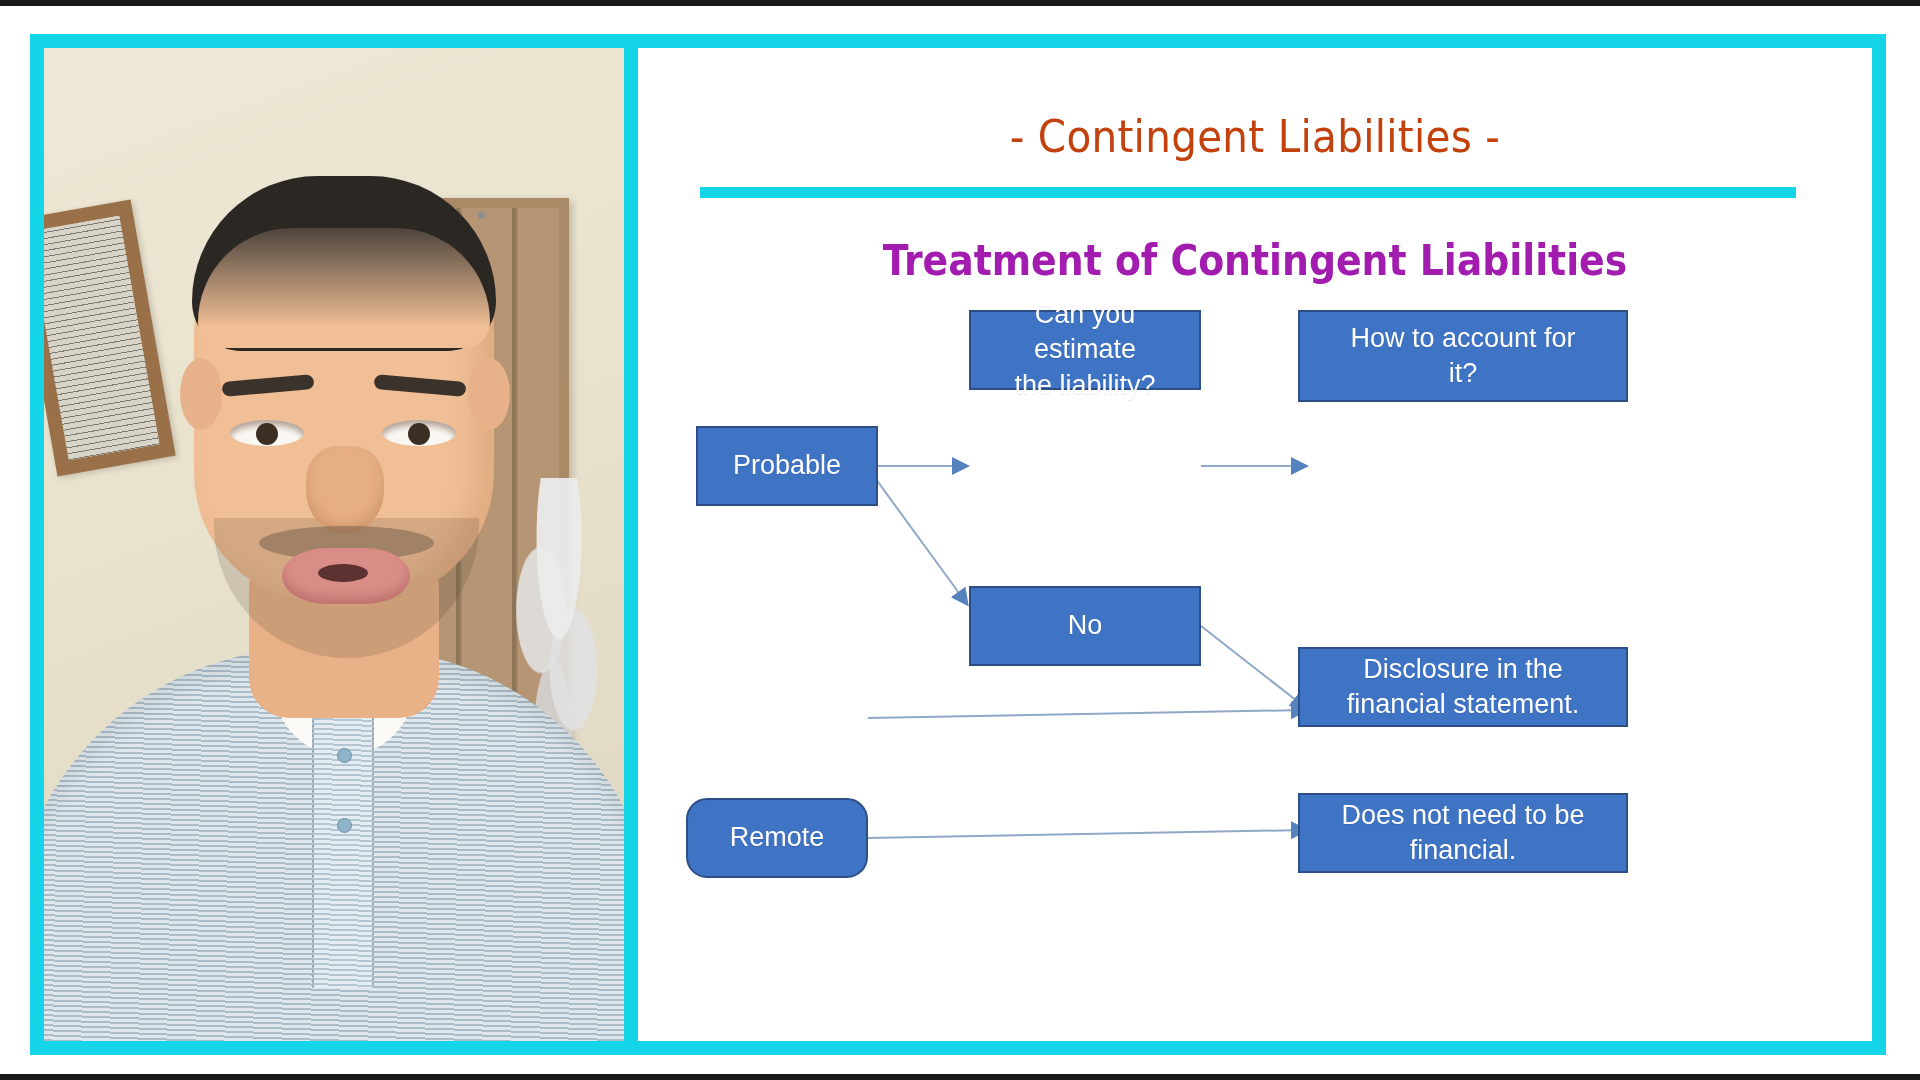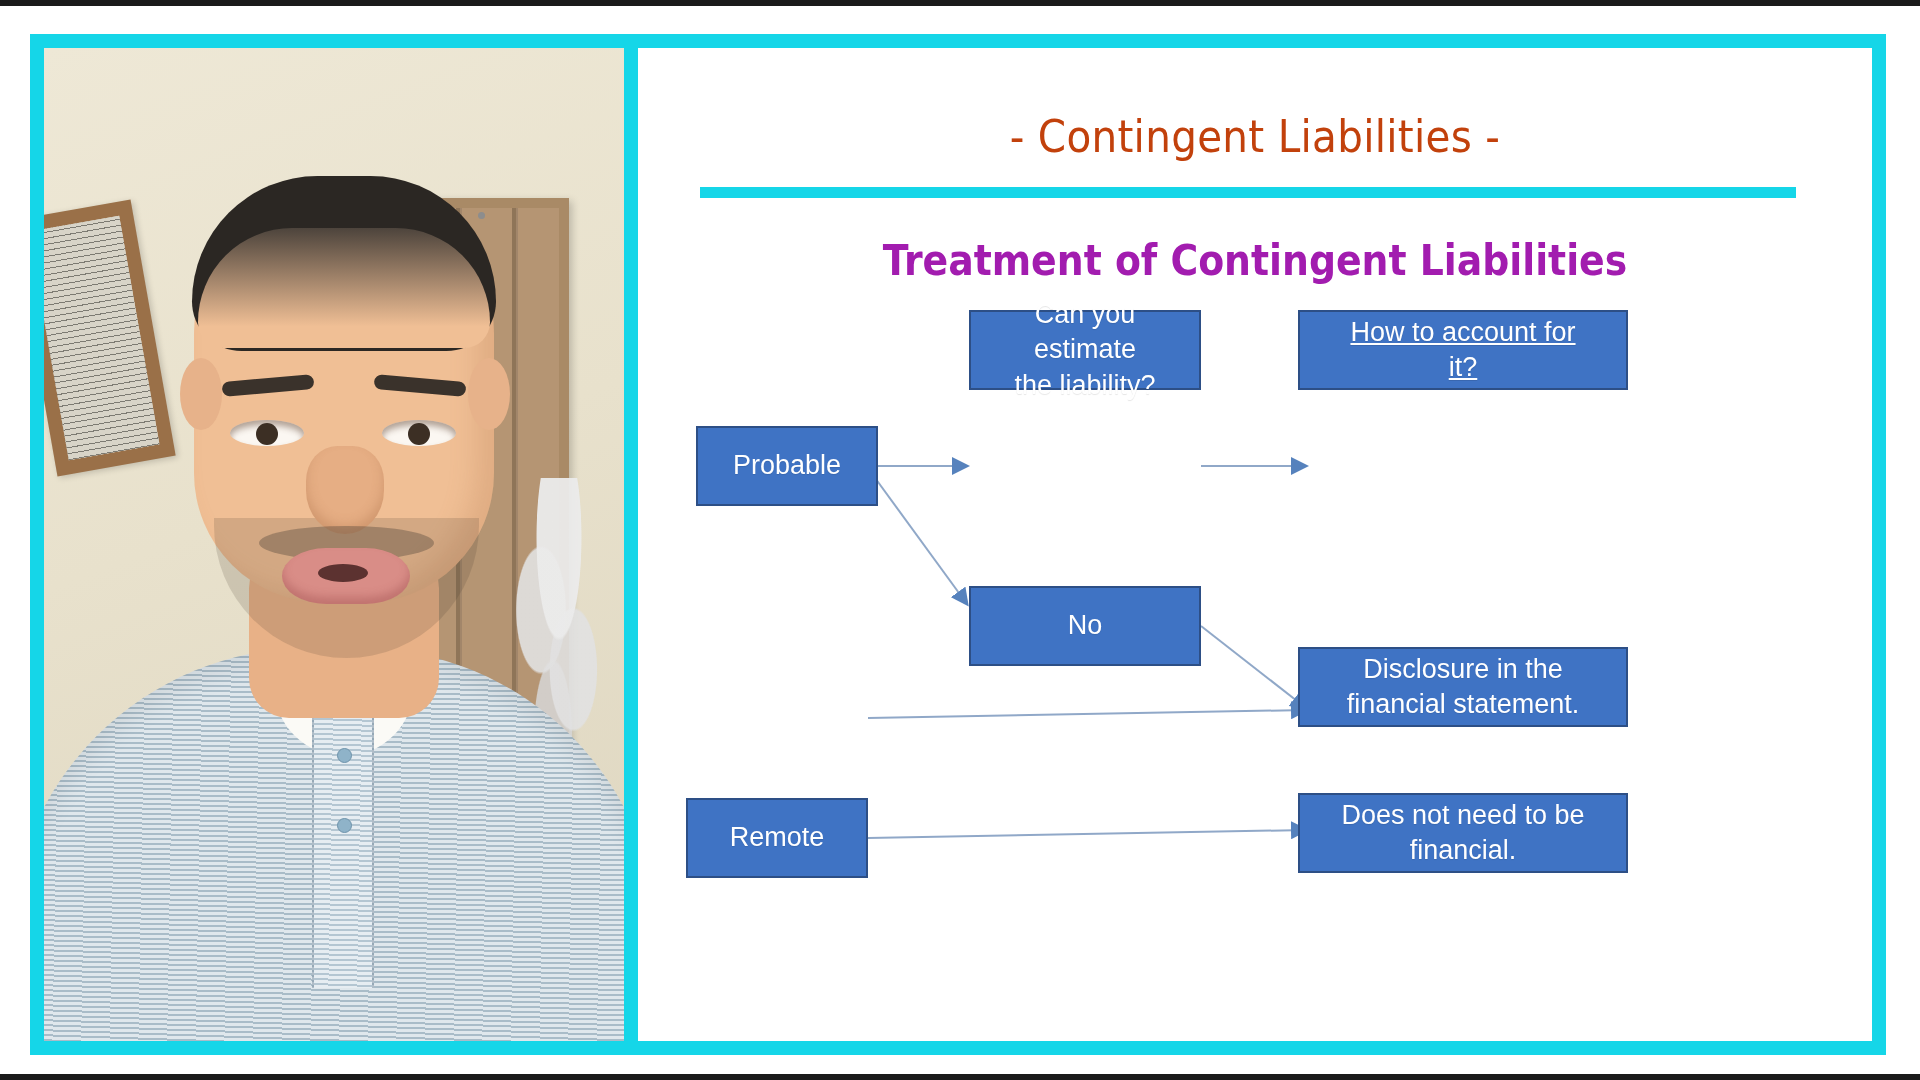--- a/index.html
+++ b/index.html
@@ -290,42 +290,42 @@
       </svg>
 
 
       <div class="node" style="left:331px; top:262px; width:232px; height:80px;">
         <span>
           <span>Can you estimate</span><br>
           <span>the liability?</span>
         </span>
       </div>
 
-      <div class="node" style="left:660px; top:262px; width:330px; height:80px;text-decoration:underline;">
+      <div class="node" style="left:660px; top:262px; width:330px; height:92px;">
         <span>
           <span>How to account for</span><br>
           <span>it?</span>
         </span>
       </div>
 
       <div class="node" style="left:48px; top:378px; width:182px; height:80px;margin-left:10px;">Probable</div>
 
 
 
       <div class="node" style="left:331px; top:538px; width:232px; height:80px;">No</div>
 
 
       <div class="node" style="left:660px; top:599px; width:330px; height:80px;">
         <span>
           <span>Disclosure in the</span><br>
           <span>financial statement.</span>
         </span>
       </div>
 
-      <div class="node" style="left:48px; top:750px; width:182px; height:80px;">Remote</div>
+      <div class="node" style="left:48px; top:750px; width:182px; height:80px;border-radius:21px;">Remote</div>
 
       <div class="node" style="left:660px; top:745px; width:330px; height:80px;">
         <span>
           <span>Does not need to be</span><br>
           <span>financial.</span>
         </span>
       </div>
 
     </div>
   </div>

